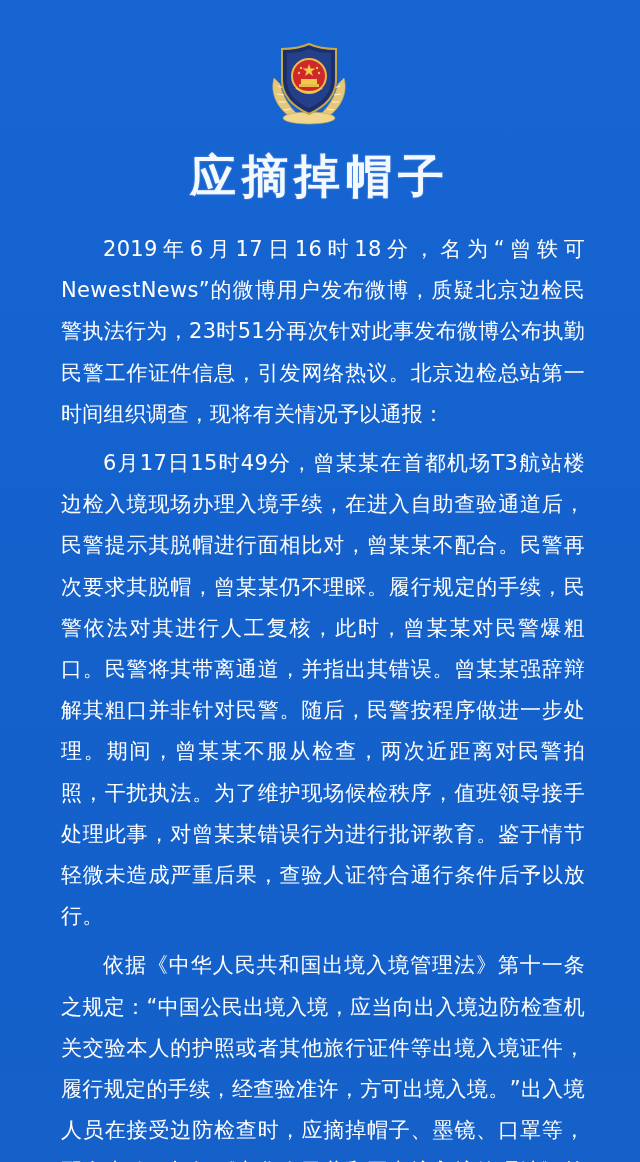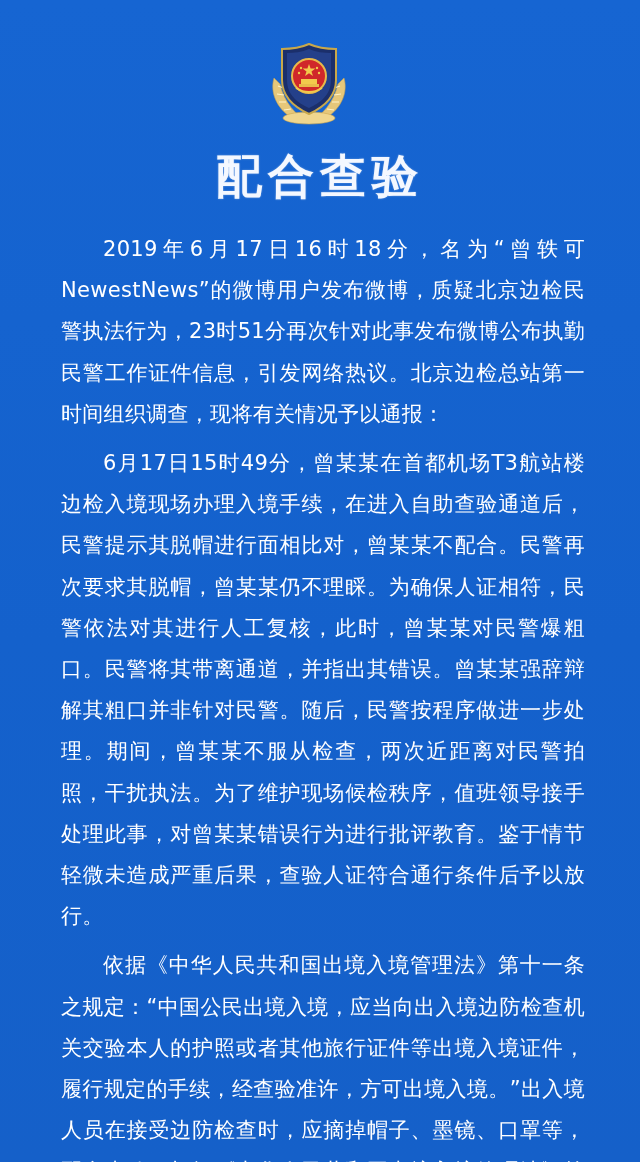--- a/index.html
+++ b/index.html
@@ -62,22 +62,22 @@
       <circle cx="35" cy="28" r="1.2" fill="#f2c94c"></circle>
       <circle cx="51" cy="28" r="1.2" fill="#f2c94c"></circle>
       <circle cx="33" cy="33" r="1.2" fill="#f2c94c"></circle>
       <circle cx="53" cy="33" r="1.2" fill="#f2c94c"></circle>
       <rect x="35" y="39" width="16" height="5" fill="#f2c94c"></rect>
       <rect x="33" y="44" width="20" height="3" fill="#e9b949"></rect>
       <path d="M30 48 Q43 56 56 48" stroke="#f2c94c" stroke-width="2" fill="none"></path>
     </svg>
   </div>
 
-  <div class="title">配合查验</div>
+  <div class="title">应摘掉帽子</div>
 
   <div class="body">
     <p class="para p1">2019年6月17日16时18分，名为“曾轶可NewestNews”的微博用户发布微博，质疑北京边检民警执法行为，23时51分再次针对此事发布微博公布执勤民警工作证件信息，引发网络热议。北京边检总站第一时间组织调查，现将有关情况予以通报：</p>
-    <p class="para">6月17日15时49分，曾某某在首都机场T3航站楼边检入境现场办理入境手续，在进入自助查验通道后，民警提示其脱帽进行面相比对，曾某某不配合。民警再次要求其脱帽，曾某某仍不理睬。为确保人证相符，民警依法对其进行人工复核，此时，曾某某对民警爆粗口。民警将其带离通道，并指出其错误。曾某某强辞辩解其粗口并非针对民警。随后，民警按程序做进一步处理。期间，曾某某不服从检查，两次近距离对民警拍照，干扰执法。为了维护现场候检秩序，值班领导接手处理此事，对曾某某错误行为进行批评教育。鉴于情节轻微未造成严重后果，查验人证符合通行条件后予以放行。</p>
+    <p class="para">6月17日15时49分，曾某某在首都机场T3航站楼边检入境现场办理入境手续，在进入自助查验通道后，民警提示其脱帽进行面相比对，曾某某不配合。民警再次要求其脱帽，曾某某仍不理睬。履行规定的手续，民警依法对其进行人工复核，此时，曾某某对民警爆粗口。民警将其带离通道，并指出其错误。曾某某强辞辩解其粗口并非针对民警。随后，民警按程序做进一步处理。期间，曾某某不服从检查，两次近距离对民警拍照，干扰执法。为了维护现场候检秩序，值班领导接手处理此事，对曾某某错误行为进行批评教育。鉴于情节轻微未造成严重后果，查验人证符合通行条件后予以放行。</p>
     <p class="para">依据《中华人民共和国出境入境管理法》第十一条之规定：“中国公民出境入境，应当向出入境边防检查机关交验本人的护照或者其他旅行证件等出境入境证件，履行规定的手续，经查验准许，方可出境入境。”出入境人员在接受边防检查时，应摘掉帽子、墨镜、口罩等，配合查验。根据《中华人民共和国出境入境管理法》第六条、第八十二条规定，边检机关负责对口岸限定区域实施管理，对扰乱口岸限定区域管理秩序的行为，边检机关将依法予以制止并作出相关处理。北京边检提示过关旅客，出入境时应自觉遵守相关法律法规，主动配合边防检查，也希望公众人物能够以自觉遵守法律法规的言行为社会树立良好示范。</p>
 
   </div>
 
 </div>
 
 </body></html>

